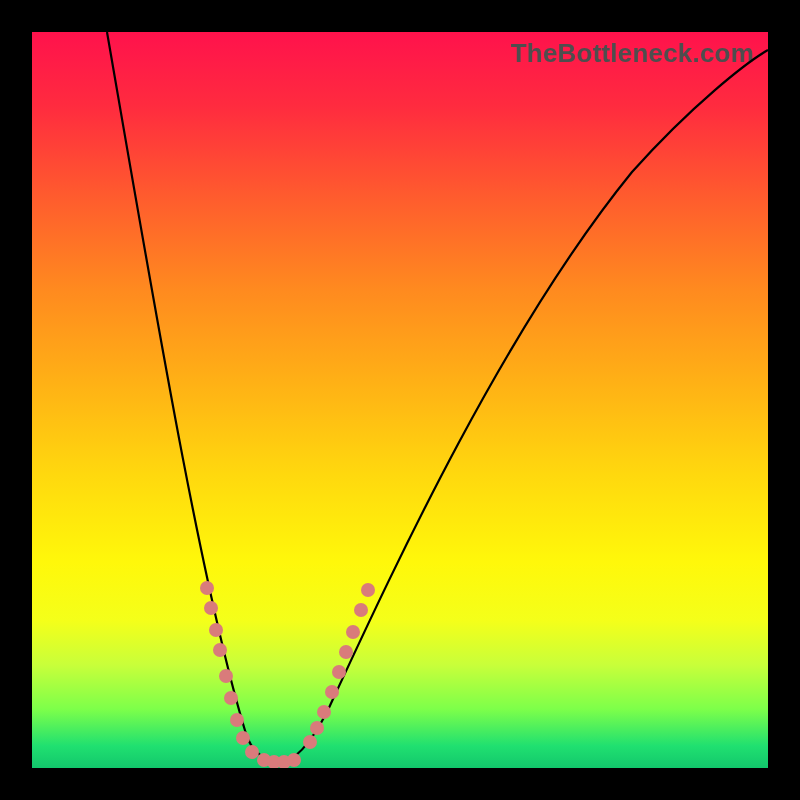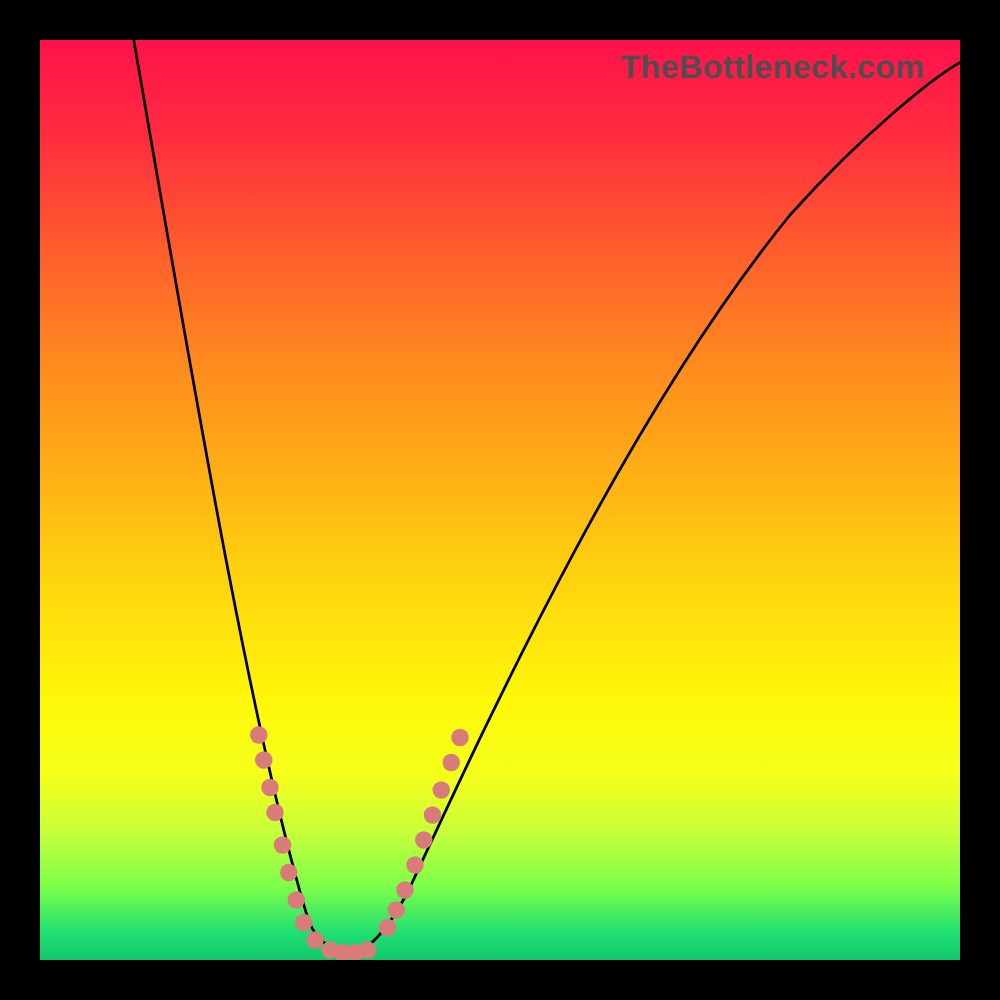--- a/index.html
+++ b/index.html
@@ -27,21 +27,21 @@
       #f4ff1a 80%,
       #c8ff3a 86%,
       #7dff4a 92%,
       #20e070 97%,
       #12c76c 100%
     );
   }
   .watermark {
     position: absolute;
     top: 6px;
-    right: 28px;
+    right: 14px;
     font-family: Arial, Helvetica, sans-serif;
     font-size: 26px;
     font-weight: 600;
     color: #4e4e4e;
     letter-spacing: 0.2px;
   }
   svg.curves {
     position: absolute;
     left: 0; top: 0;
     width: 736px; height: 736px;

